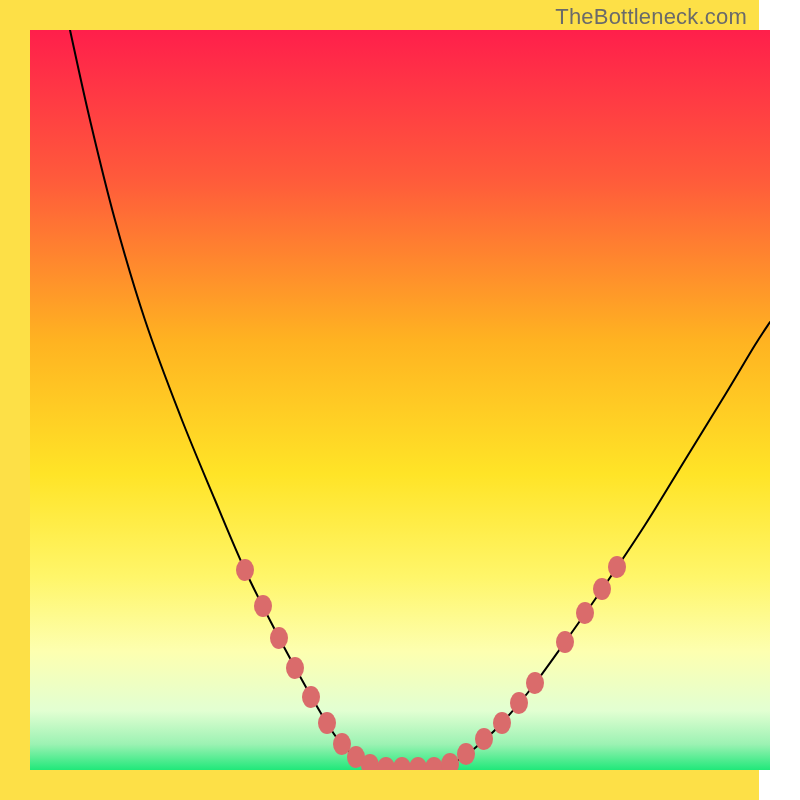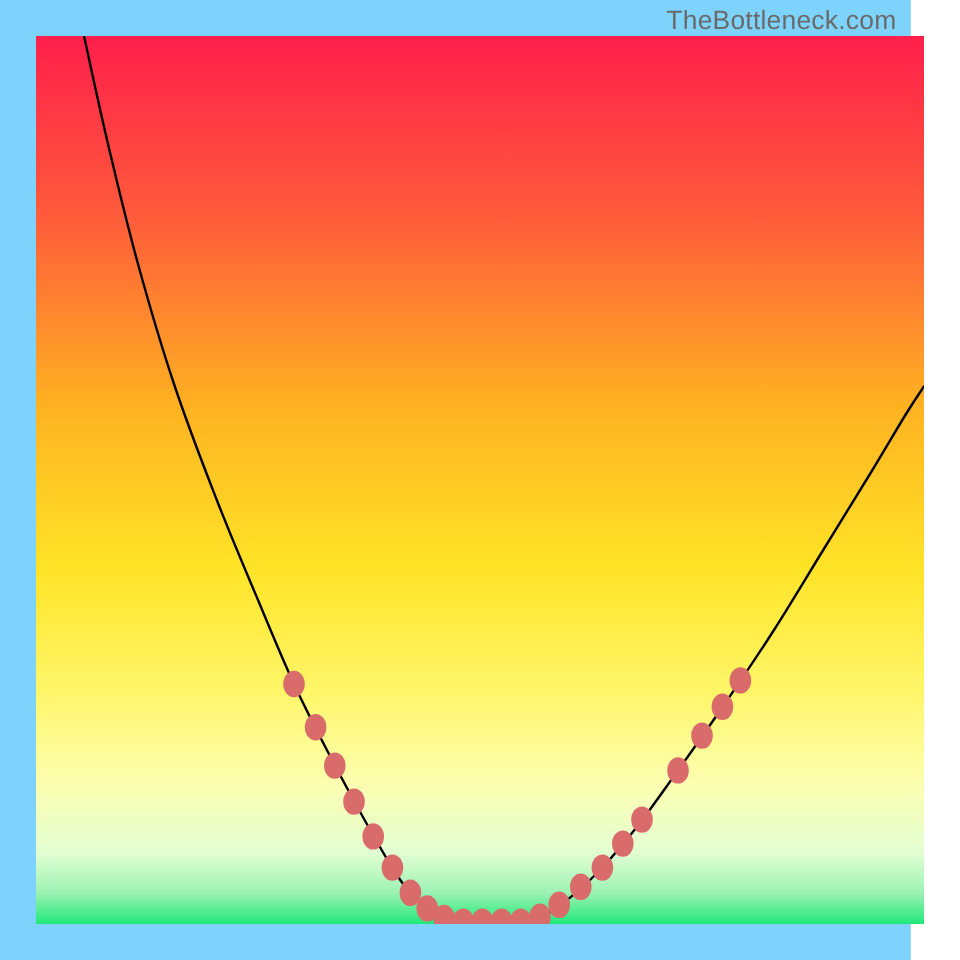--- a/index.html
+++ b/index.html
@@ -6,21 +6,21 @@
     margin: 0;
     padding: 0;
     width: 800px;
     height: 800px;
     overflow: hidden;
     font-family: Arial, Helvetica, sans-serif;
   }
   .outer {
     width: 759px;
     height: 800px;
-    background: #7dd3fc;
+    background: #fde047;
     position: relative;
   }
   .plot-area {
     position: absolute;
     left: 30px;
     top: 30px;
     width: 740px;
     height: 740px;
     
   }

